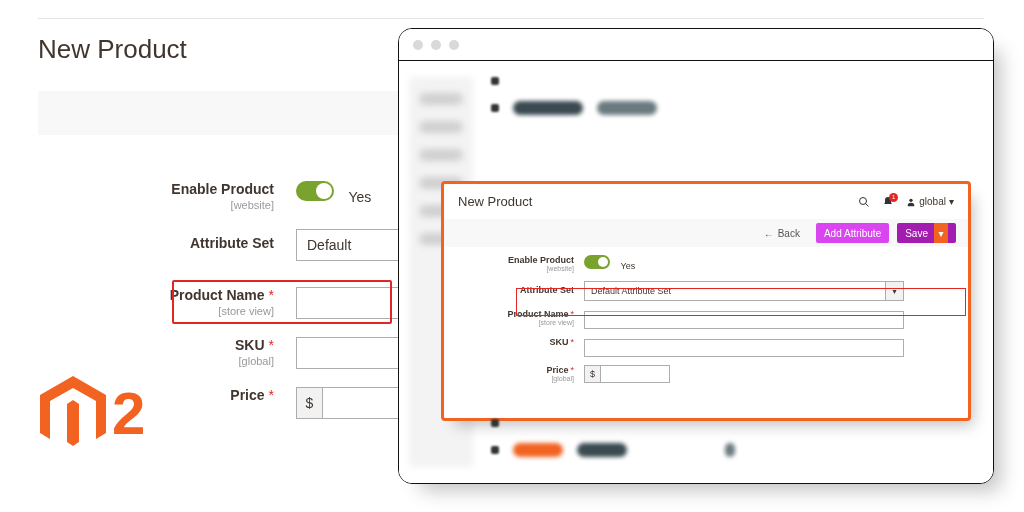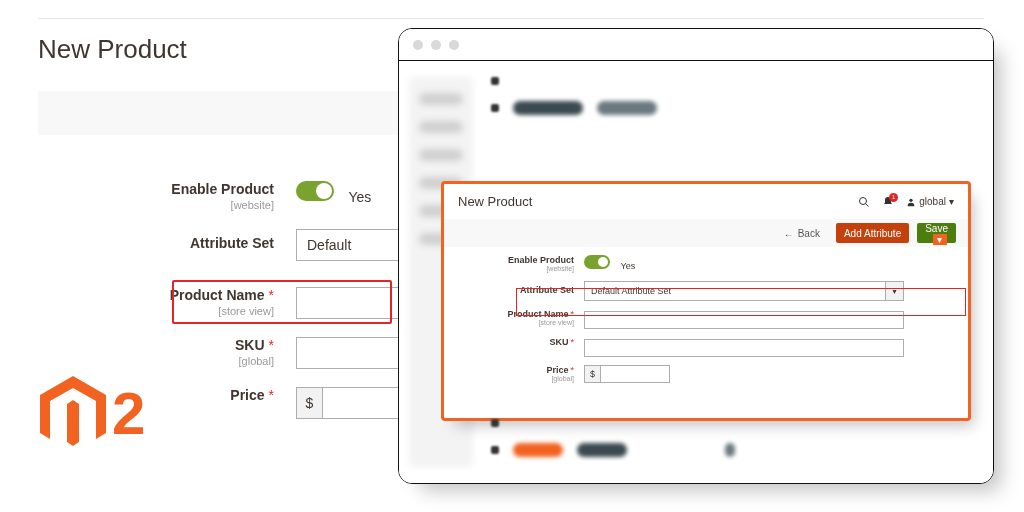--- a/index.html
+++ b/index.html
@@ -50,22 +50,22 @@
   
   .popup { position:absolute; left:42px; top:120px; width:530px; height:240px; background:#fff; border:3px solid #f26322; border-radius:4px; box-shadow:8px 10px 14px -6px rgba(0,0,0,.25); }
   .pp-head { display:flex; align-items:center; justify-content:space-between; padding:10px 14px 4px 14px; }
   .pp-title { font-size:13px; font-weight:400; color:#41362f; }
   .pp-tools { display:flex; align-items:center; gap:12px; font-size:10px; }
   .badge { position:relative; }
   .badge-dot { position:absolute; top:-3px; right:-4px; width:9px; height:9px; border-radius:50%; background:#e22626; color:#fff; font-size:6px; display:flex; align-items:center; justify-content:center; }
   .pp-bar { height:28px; background:#f8f8f8; margin-top:6px; display:flex; align-items:center; justify-content:flex-end; padding:0 12px; gap:8px; font-size:10px; }
   .btn { height:20px; padding:0 8px; display:inline-flex; align-items:center; border-radius:2px; cursor:pointer; }
   .btn.back { color:#555; }
-  .btn.addattr { background:#c2410c; color:#fff; }
-  .btn.save { background:#4d7c0f; color:#fff;flex-direction:column; }
+  .btn.addattr { background:#d946ef; color:#fff; }
+  .btn.save { background:#a21caf; color:#fff; }
   .btn.save .caret { width:14px; height:20px; background:#f26322; margin-left:6px; display:flex; align-items:center; justify-content:center; }
 
   .pp-form { padding:8px 18px 0 18px; }
   .pp-row { display:flex; align-items:flex-start; margin-bottom:8px; }
   .pp-lbl { width:122px; text-align:right; padding-right:10px; font-size:9px; font-weight:600; }
   .pp-scope { display:block; font-size:7px; color:#999; font-weight:400; }
   .pp-req { color:#e22626; margin-left:2px; font-weight:400; }
   .pp-ctrl { flex:1; }
   .pp-input { width:320px; height:18px; border:1px solid #adadad; background:#fff; font-size:9px; padding:0 6px; }
   .pp-input.short { width:70px; }

